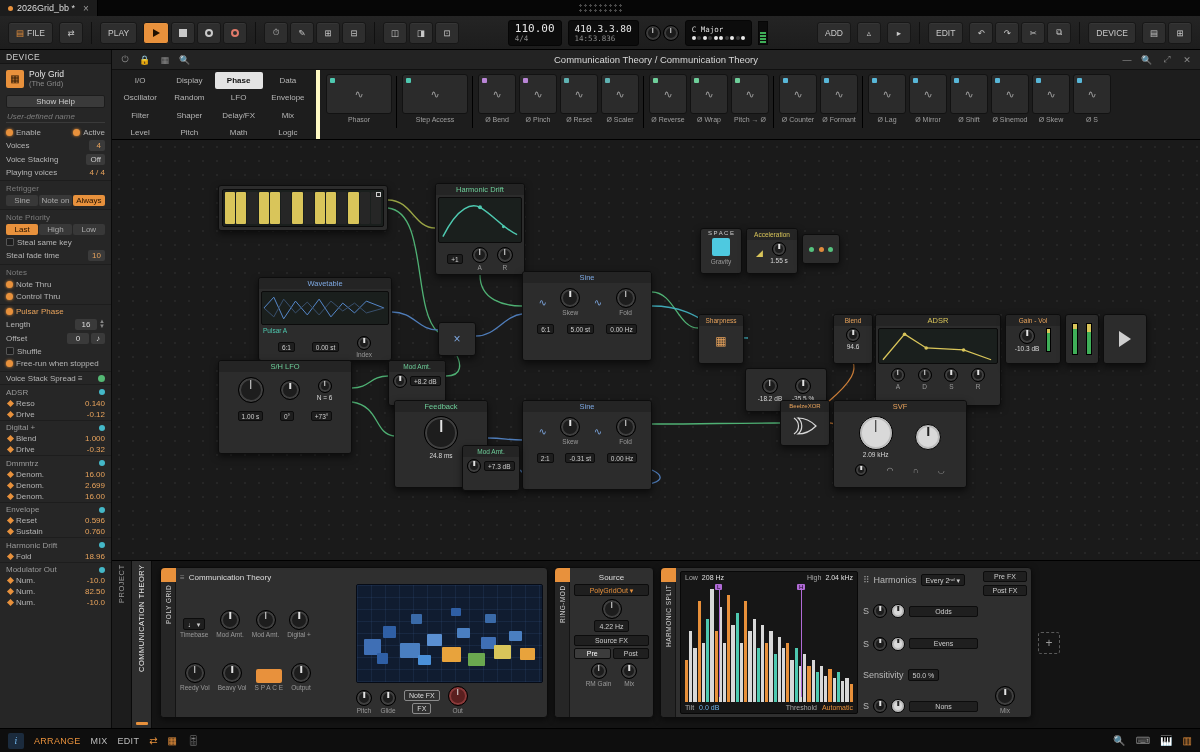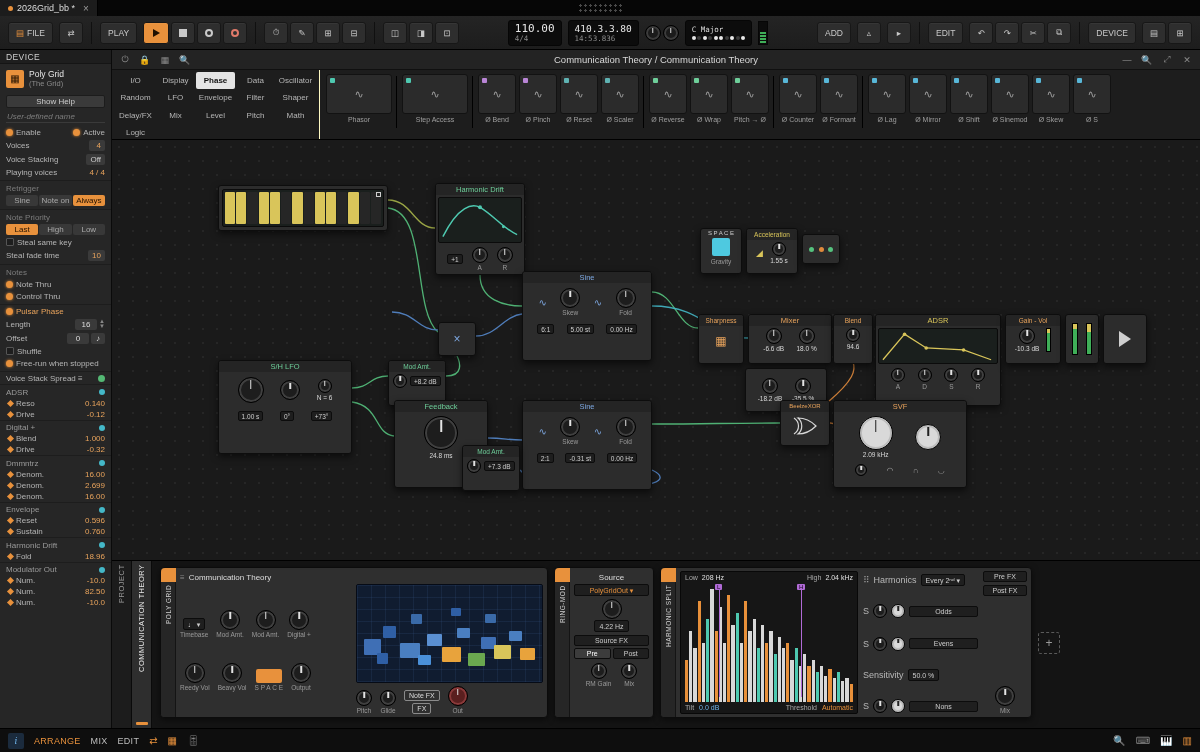--- a/index.html
+++ b/index.html
@@ -64,21 +64,21 @@
 .prow .pd{width:5px;height:5px;background:#e8913c;transform:rotate(45deg);flex:0 0 auto}
 .prow .pl{flex:1;color:#b5b5b5}
 .prow .pv{color:#e8a35c}
 
 #main{position:absolute;left:112px;top:50px;width:1088px;height:678px;display:flex;flex-direction:column}
 #gridhdr{height:20px;background:#232323;border-bottom:1px solid #101010;display:flex;align-items:center;padding:0 6px;gap:6px}
 #gridhdr .ttl{flex:1;text-align:center;color:#d8d8d8;font-size:9.5px}
 .ghicon{color:#8a8a8a;font-size:9px;width:14px;text-align:center}
 
 #palette{height:70px;background:#1d1d1d;border-bottom:1px solid #000;display:flex}
-#cats{width:208px;display:grid;grid-template-columns:repeat(5,1fr);grid-auto-rows:16.5px;padding:2px 4px;gap:1px;border-right:1px solid #fef9c3}
+#cats{width:208px;display:grid;grid-template-columns:repeat(4,1fr);grid-auto-rows:16.5px;padding:2px 4px;gap:1px;border-right:4px solid #fef9c3}
 .cat{display:flex;align-items:center;justify-content:center;color:#b5b5b5;font-size:8px;border-radius:2px;cursor:pointer}
 .cat.sel{background:#e4e4e4;color:#111;font-weight:bold}
 #tiles{flex:1;display:flex;align-items:flex-start;padding:4px 6px;gap:3px;overflow:hidden}
 .tile{display:flex;flex-direction:column;align-items:center;gap:2px;cursor:pointer}
 .tile .box{width:38px;height:40px;background:#2b2b2b;border:1px solid #121212;border-radius:3px;position:relative;display:flex;align-items:center;justify-content:center}
 .tile.wide .box{width:66px}
 .tile .cdot{position:absolute;left:3px;top:3px;width:5px;height:5px;border-radius:1px}
 .tile .wv{color:#9a9a9a;font-size:11px}
 .tile .lb{font-size:7px;color:#9f9f9f;max-width:66px;white-space:nowrap}
 .tile.gend{margin-right:7px;position:relative}
@@ -744,20 +744,38 @@
       </div>
 
       <div class="mod" style="left:690px;top:94px;width:38px;height:30px">
         <div class="mbody" style="height:100%">
           <span class="port pg" style="position:static"></span>
           <span class="port po" style="position:static"></span>
           <span class="port pg" style="position:static"></span>
         </div>
       </div>
 
+      <div class="mod" style="left:146px;top:137px;width:134px;height:84px">
+        <div class="mhd blu">Wavetable</div>
+        <div class="mdisp" style="height:34px;margin:2px">
+          <svg width="100%" height="100%" viewBox="0 0 128 30">
+            <path d="M2,15 L12,4 L22,26 L34,8 L46,22 L58,6 L70,24 L82,10 L94,20 L106,8 L124,15" stroke="#5588cc" fill="none" stroke-width="1"></path>
+            <path d="M2,15 L12,24 L22,6 L34,20 L46,9 L58,22 L70,8 L82,18 L94,10 L106,20 L124,15" stroke="#39506e" fill="none" stroke-width="1"></path>
+          </svg>
+        </div>
+        <div style="color:#4ec9b0;font-size:6.5px;padding:0 4px">Pulsar A</div>
+        <div class="mbody">
+          <span class="vbox">6:1</span>
+          <span class="vbox">0.00 st</span>
+          <span class="kcol">
+              <span class="kb k14"></span>
+              <span class="kl">Index</span>
+            </span>
+        </div>
+      </div>
 
       <div class="mod" style="left:326px;top:182px;width:38px;height:34px">
         <div class="mbody" style="height:100%;justify-content:center">
             <span style="color:#7da7e0;font-size:12px">×</span>
           </div>
       </div>
 
       <div class="mod" style="left:410px;top:131px;width:130px;height:90px">
         <div class="mhd blu">Sine</div>
         <div class="mbody" style="margin-top:3px">
@@ -779,33 +797,20 @@
         </div>
       </div>
 
       <div class="mod" style="left:586px;top:174px;width:46px;height:50px">
         <div class="mhd org" style="font-size:6.5px">Sharpness</div>
         <div class="mbody" style="height:30px">
             <span style="color:#e8a35c;font-size:12px">▦</span>
           </div>
       </div>
 
-      <div class="mod" style="left:636px;top:174px;width:84px;height:50px">
-        <div class="mhd org">Mixer</div>
-        <div class="mbody">
-          <span class="kcol">
-              <span class="kb k16"></span>
-              <span class="kv">-6.6 dB</span>
-            </span>
-          <span class="kcol">
-              <span class="kb k16"></span>
-              <span class="kv">18.0 %</span>
-            </span>
-        </div>
-      </div>
 
       <div class="mod" style="left:633px;top:228px;width:82px;height:44px">
         <div class="mbody" style="height:100%">
           <span class="kcol">
               <span class="kb k16"></span>
               <span class="kv">-18.2 dB</span>
             </span>
           <span class="kcol">
               <span class="kb k16"></span>
               <span class="kv">-35.5 %</span>

